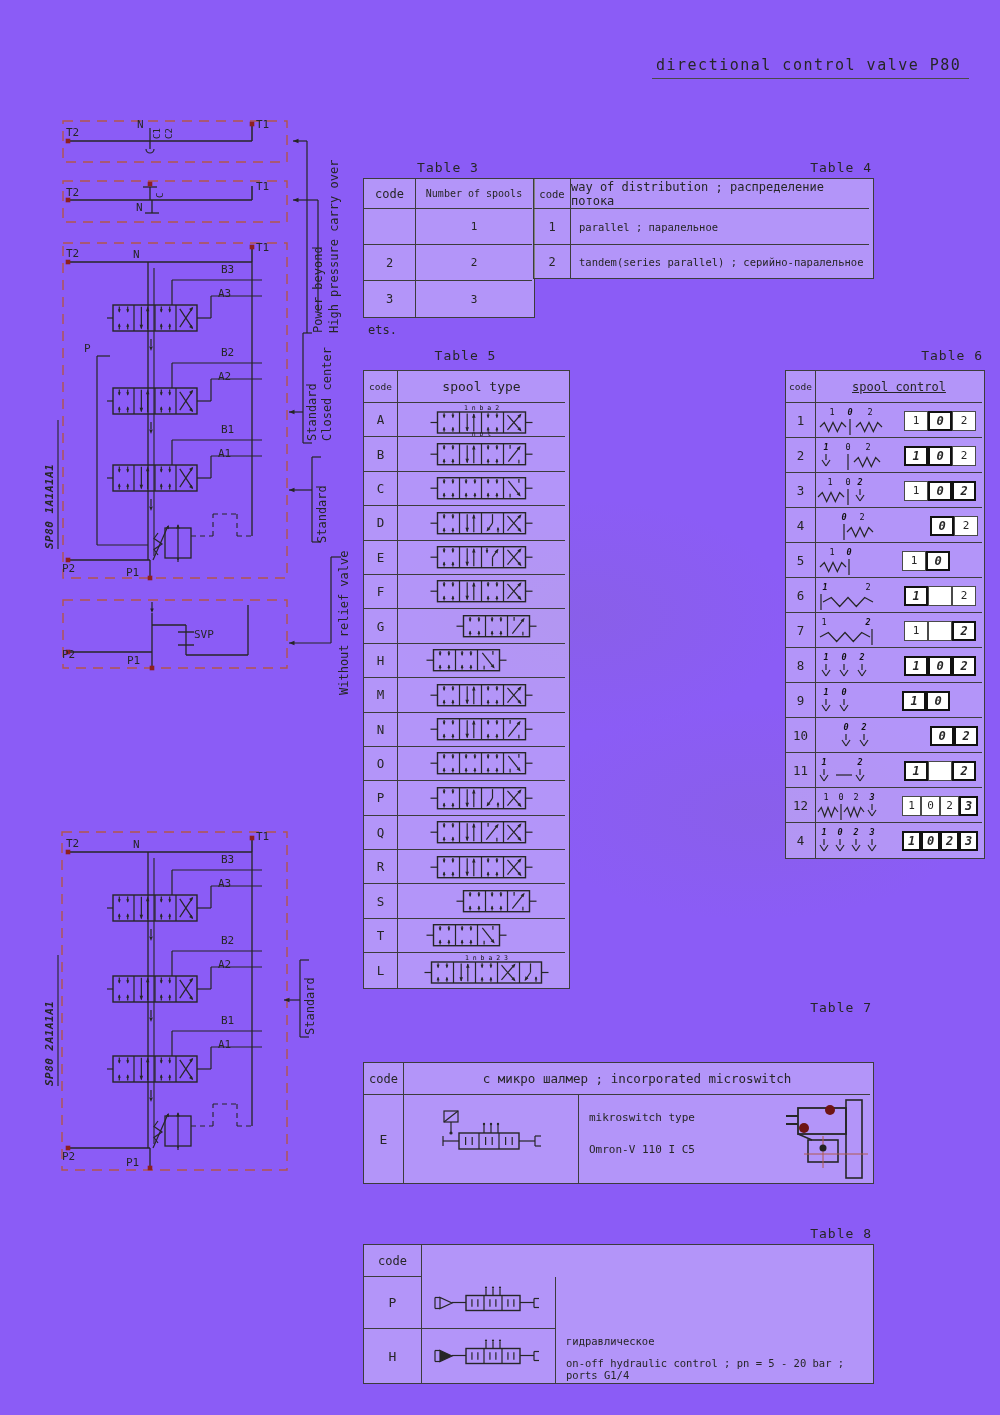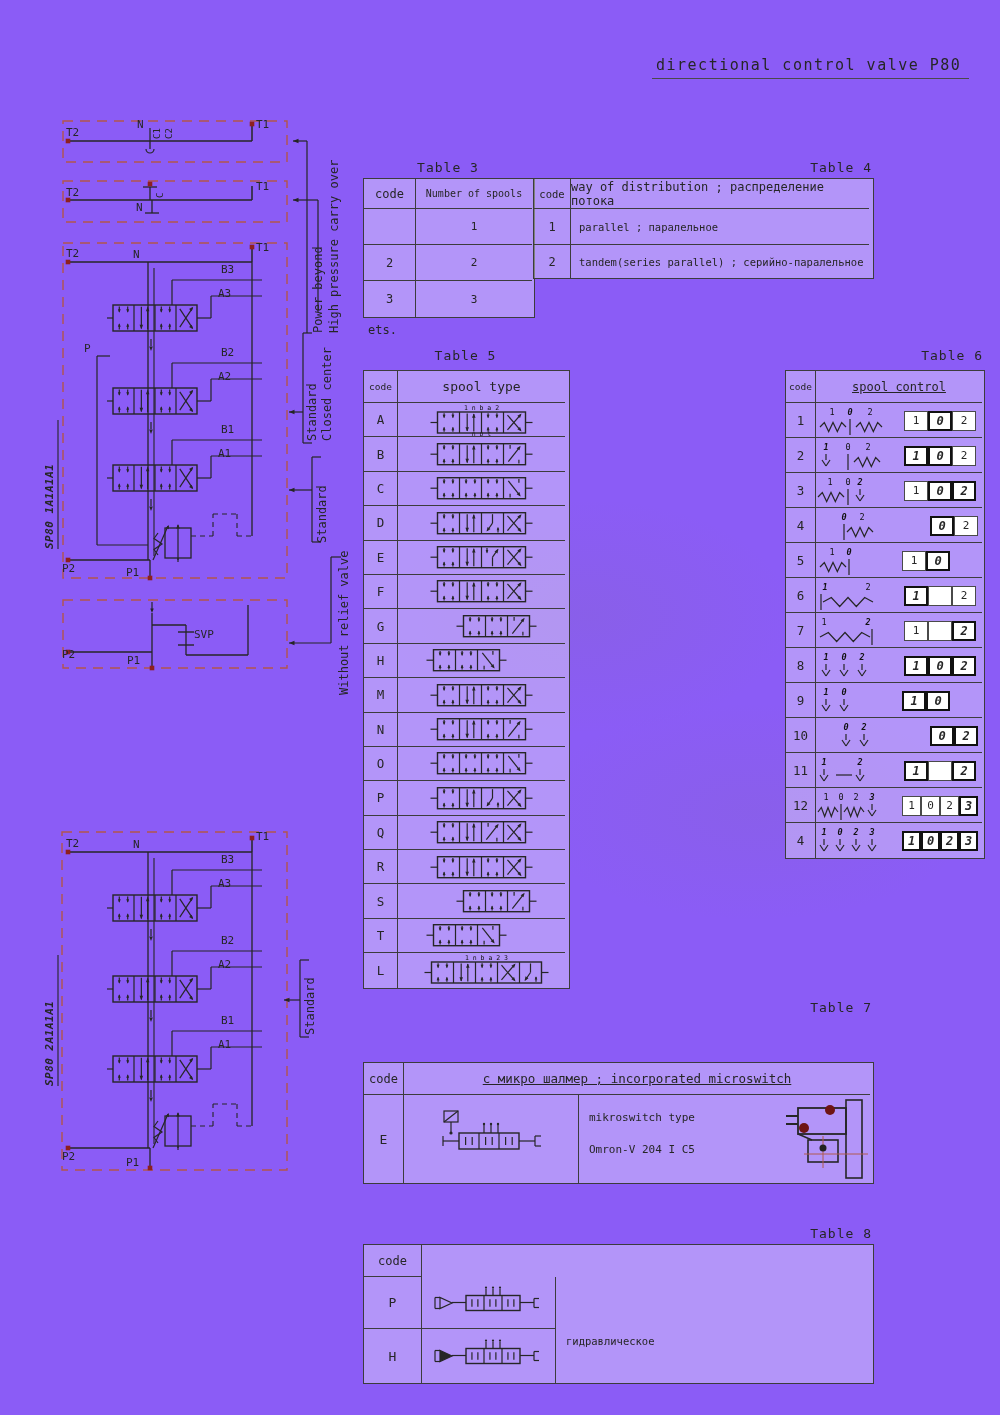--- a/index.html
+++ b/index.html
@@ -1289,21 +1289,21 @@
             <div class="boxnum b" style="width: 19px;">0</div>
             <div class="boxnum b" style="width: 19px;">2</div>
             <div class="boxnum b" style="width: 19px;">3</div>
           </div>
         </div>
       </div>
     </div>
   <div id="t7" class="tbl" style="left:363px;top:1062px;width:509px">
       <div class="trow">
         <div class="tcell" style="width: 40px; height: 32px; font-size: 12px;">code</div>
-        <div class="tcell last" style="width: 466px; height: 32px; font-size: 12.5px; text-decoration: underline;">с микро шалмер ;  incorporated microswitch</div>
+        <div class="tcell last" style="width: 466px; height: 32px; font-size: 12.5px;">с микро шалмер ;  incorporated microswitch</div>
       </div>
       <div class="trow lastrow">
         <div class="tcell" style="width: 40px; height: 88px; font-size: 13px;">E</div>
         <div class="tcell" style="width: 175px; height: 88px;">
           <svg width="175" height="88">
             <rect x="55" y="38" width="60" height="16" fill="none" stroke="#262626" stroke-width="1.4"></rect>
             <line x1="75" y1="38" x2="75" y2="54" stroke="#262626" stroke-width="1.2"></line>
             <line x1="95" y1="38" x2="95" y2="54" stroke="#262626" stroke-width="1.2"></line>
             <line x1="61.6" y1="42" x2="61.6" y2="50" stroke="#262626" stroke-width="1.2"></line>
             <line x1="68.2" y1="42" x2="68.2" y2="50" stroke="#262626" stroke-width="1.2"></line>
@@ -1324,21 +1324,21 @@
             <line x1="94" y1="30" x2="94" y2="38" stroke="#262626" stroke-width="1.2"></line>
             <circle cx="94" cy="29" r="1.2" fill="#262626"></circle>
             <rect x="40" y="16" width="14" height="11" fill="none" stroke="#262626" stroke-width="1.2"></rect>
             <line x1="40" y1="27" x2="54" y2="16" stroke="#262626" stroke-width="1.2"></line>
             <line x1="47" y1="27" x2="47" y2="38" stroke="#262626" stroke-width="1.2"></line>
             <circle cx="47" cy="38" r="1.6" fill="#262626"></circle>
           </svg>
         </div>
         <div class="tcell last" style="width: 291px; height: 88px; position: relative; justify-content: flex-start;">
           <div style="position: absolute; left: 10px; top: 16px; font-size: 11px;">mikroswitch type</div>
-          <div style="position: absolute; left: 10px; top: 48px; font-size: 11px;">Omron-V 204 I C5</div>
+          <div style="position: absolute; left: 10px; top: 48px; font-size: 11px;">Omron-V 110 I C5</div>
           <svg width="100" height="86" style="position:absolute;right:2px;top:1px">
             <rect x="78" y="4" width="16" height="78" fill="none" stroke="#262626" stroke-width="1.6"></rect>
             <rect x="30" y="12" width="48" height="26" fill="none" stroke="#262626" stroke-width="1.8"></rect>
             <rect x="40" y="44" width="30" height="22" fill="none" stroke="#262626" stroke-width="1.6"></rect>
             <line x1="18" y1="20" x2="30" y2="20" stroke="#262626" stroke-width="2"></line>
             <line x1="18" y1="28" x2="30" y2="28" stroke="#262626" stroke-width="2"></line>
             <line x1="30" y1="38" x2="44" y2="44" stroke="#262626" stroke-width="1.4"></line>
             <circle cx="36" cy="32" r="5" fill="#6e1414"></circle>
             <circle cx="62" cy="14" r="5" fill="#6e1414"></circle>
             <line x1="36" y1="58" x2="100" y2="58" stroke="#b05a50" stroke-width="1"></line>
@@ -1408,20 +1408,21 @@
             <line x1="78" y1="12.5" x2="78" y2="19.5" stroke="#262626" stroke-width="1.2"></line>
             <circle cx="78" cy="11.5" r="1.1" fill="#262626"></circle>
             <polygon points="18,21.5 18,32.5 30,27" fill="#262626" stroke="#262626" stroke-width="1.2"></polygon>
             <line x1="18" y1="21.5" x2="13" y2="21.5" stroke="#262626" stroke-width="1.2"></line>
             <line x1="18" y1="32.5" x2="13" y2="32.5" stroke="#262626" stroke-width="1.2"></line>
             <line x1="13" y1="21.5" x2="13" y2="32.5" stroke="#262626" stroke-width="1.2"></line>
           </svg>
         </div>
         <div class="tcell last" style="width: 314px; height: 54px; position: relative; justify-content: flex-start;">
           <div style="position: absolute; left: 10px; top: 6px; font-size: 10.5px;">гидравлическое</div>
+          <div style="position: absolute; left: 10px; top: 28px; font-size: 10.5px;">on-off hydraulic control ; pn = 5 - 20 bar ;  ports G1/4</div>
         </div>
       </div>
     </div>
 
   <span class="dl" style="left:66px;top:126px">T2</span>
   <span class="dl" style="left:256px;top:118px">T1</span>
   <span class="dl" style="left:137px;top:118px">N</span>
   <span class="dl rot small9" style="left:152px;top:139px">C1</span>
   <span class="dl rot small9" style="left:164px;top:139px">C2</span>
 

